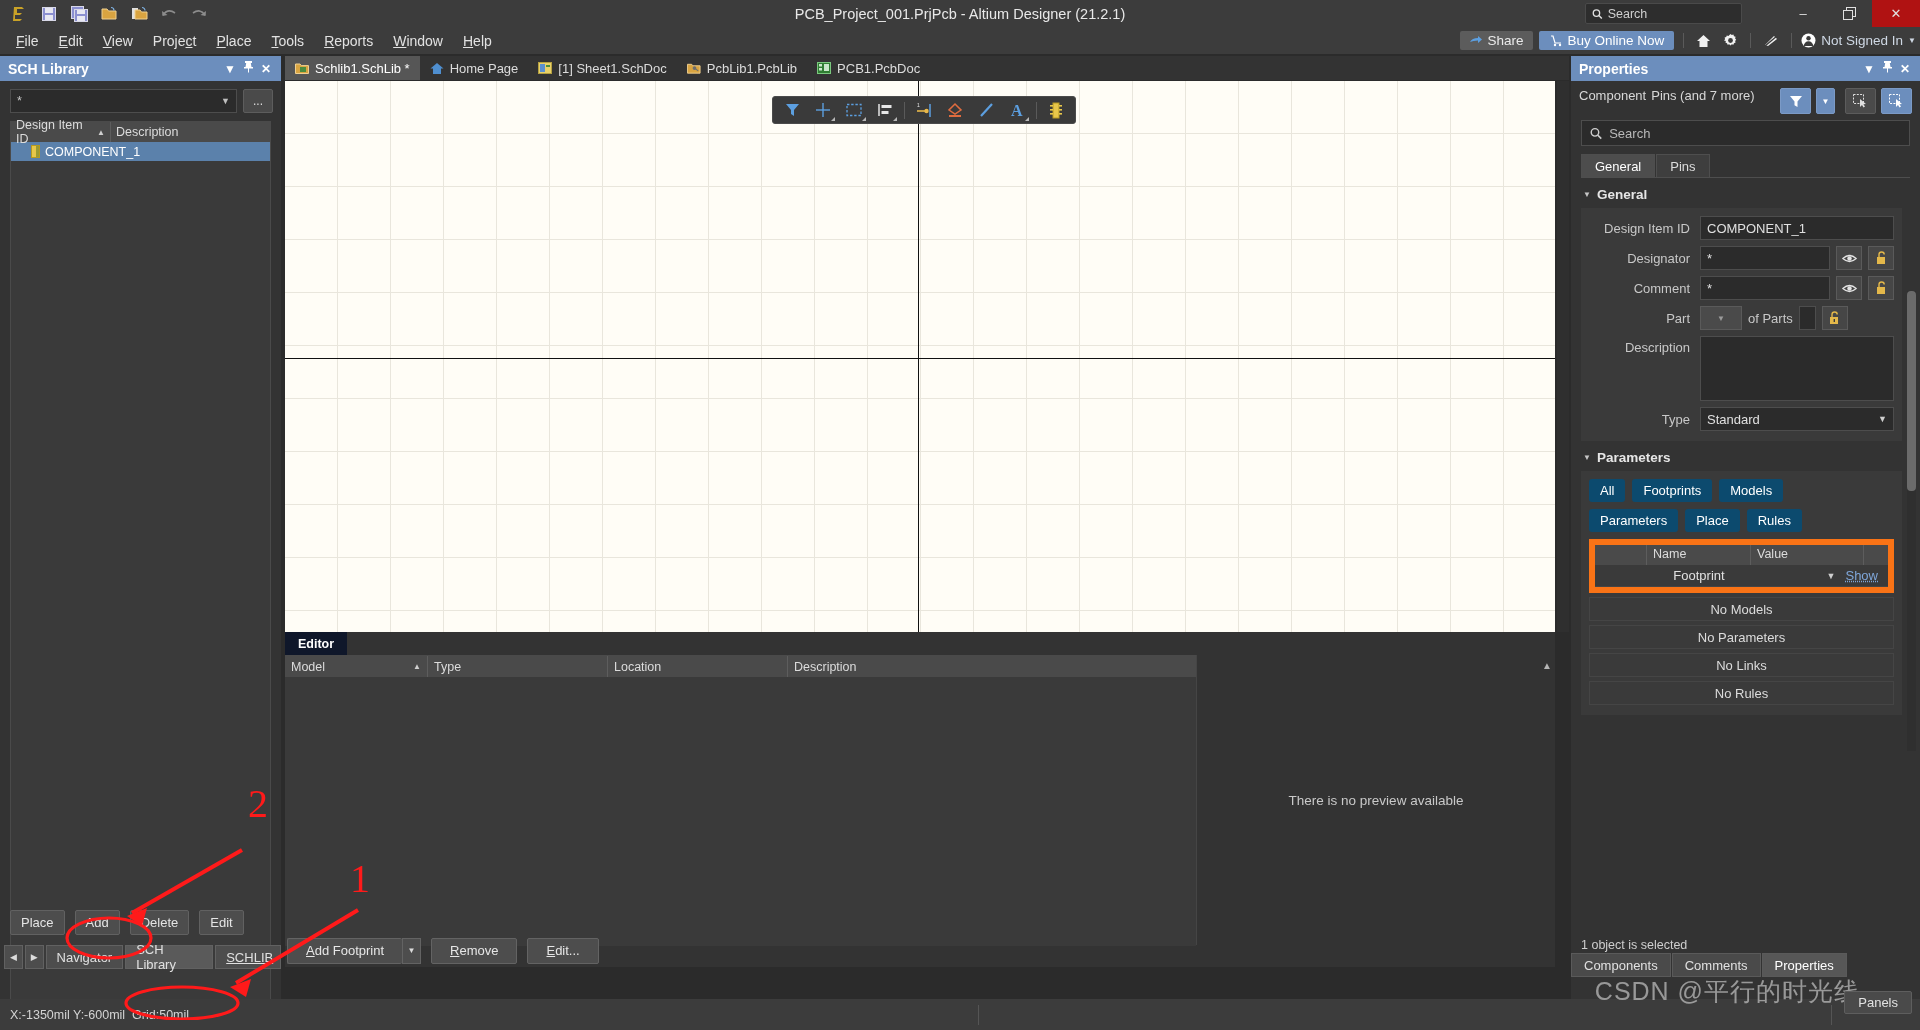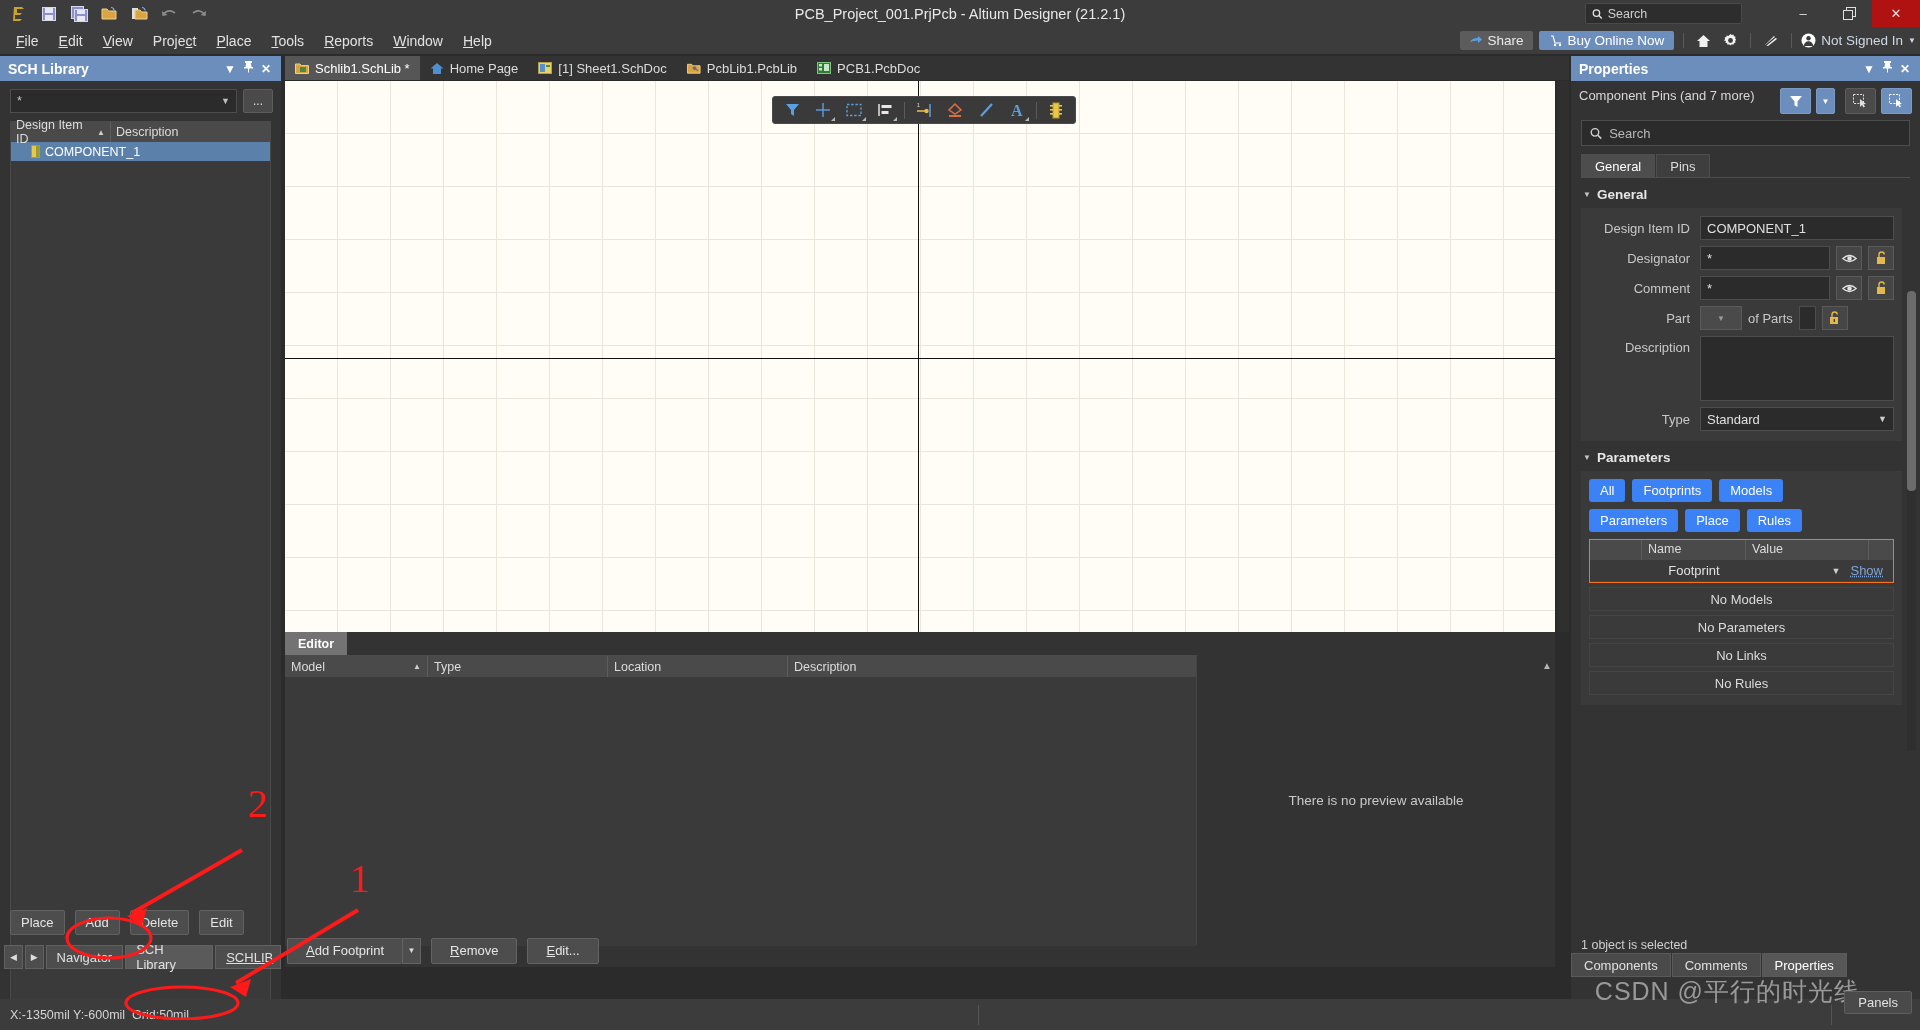--- a/index.html
+++ b/index.html
@@ -175,21 +175,21 @@
   }
   .ftb-sep { width: 1px; height: 17px; background: #5a5a5a; margin: 0 2px; }
 
   
   .editorpane {
     position: absolute; left: 285px; top: 632px; width: 1270px; height: 335px;
     background: #333333;
   }
   .ed-tabrow { height: 23px; display: flex; align-items: flex-end; }
   .ed-tab {
-    height: 23px; background: #737373; color: #ffffff; font-weight: bold; font-size: 12.5px;
+    height: 23px; background: #0f172a; color: #ffffff; font-weight: bold; font-size: 12.5px;
     padding: 0 13px; display: flex; align-items: center;
   }
   .modeltable {
     position: absolute; left: 0; top: 23px; width: 911px; height: 290px;
     background: #3a3a3a; border-top: 1px solid #4a4a4a;
   }
   .mt-head { display: flex; height: 21px; background: #4a4a4a; }
   .mt-th {
     font-size: 12.5px; color: #dcdcdc; padding: 3px 6px; display: flex; align-items: center;
     border-right: 1px solid #5d5d5d;
@@ -278,24 +278,24 @@
   .partsbox { width: 17px; height: 24px; background: #2b2b2b; border: 1px solid #4d4d4d; }
   .descbox {
     flex: 1; height: 65px; background: #2b2b2b; border: 1px solid #4d4d4d;
   }
   .frow.desc { align-items: flex-start; }
   .frow.desc .flabel { padding-top: 4px; }
   .ddarrow { font-size: 9px; color: #cfcfcf; }
 
   .pillrow { display: flex; gap: 7px; margin-bottom: 7px; flex-wrap: wrap; }
   .pill {
-    background: #3b82f6; color: #ffffff; font-size: 13px; border-radius: 3px;
+    background: #0c4a6e; color: #ffffff; font-size: 13px; border-radius: 3px;
     padding: 4px 11px; display: flex; align-items: center;
   }
-  .ptable { border: 1px solid #f97316; background: #3a3a3a; }
+  .ptable { border: 6px solid #f97316; background: #3a3a3a; }
   .pt-head { display: flex; height: 20px; background: #4a4a4a; }
   .pt-th { font-size: 12.5px; color: #dcdcdc; padding: 2px 6px; border-right: 1px solid #5d5d5d; }
   .pt-th.h1 { width: 52px; }
   .pt-th.h2 { width: 104px; }
   .pt-th.h3 { flex: 1; }
   .pt-th.h4 { width: 24px; border-right: none; }
   .pt-row {
     display: flex; align-items: center; height: 22px; border-bottom: 1px solid #454545;
   }
   .pt-c1 { width: 52px; }

